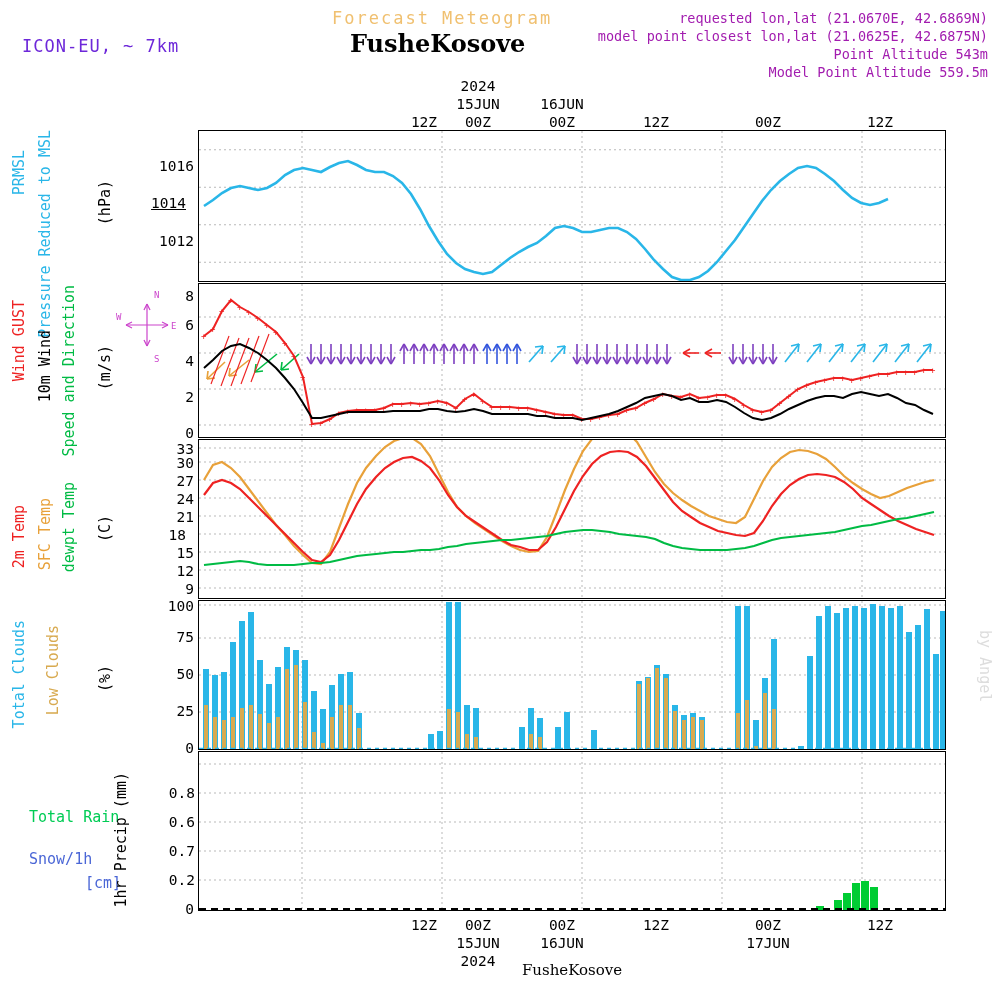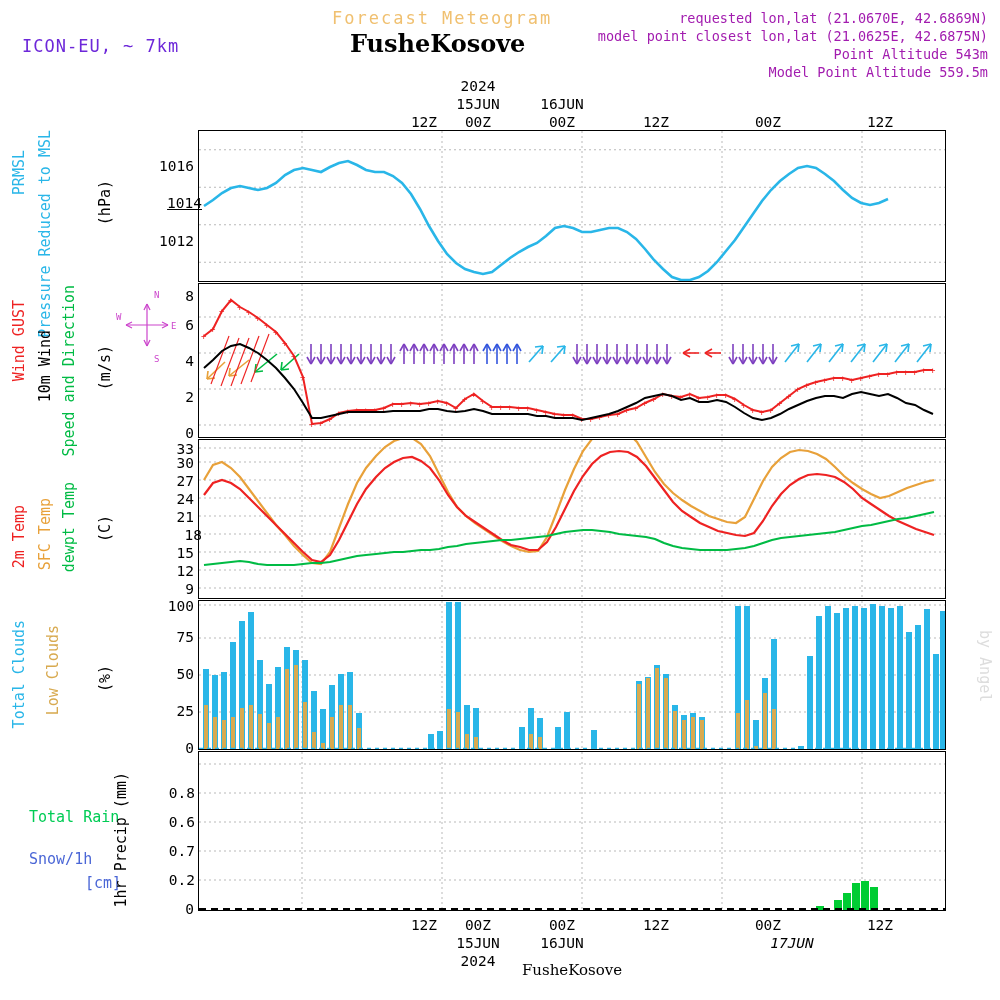--- a/index.html
+++ b/index.html
@@ -72,21 +72,21 @@
       <line x1="663" y1="0" x2="663" y2="150"></line>
       <line x1="0" y1="131.25" x2="746" y2="131.25"></line>
       <line x1="0" y1="93.75" x2="746" y2="93.75"></line>
       <line x1="0" y1="56.25" x2="746" y2="56.25"></line>
       <line x1="0" y1="18.75" x2="746" y2="18.75"></line>
     </g>
     <polyline fill="none" stroke="#29b6e8" stroke-width="2.6" points="5,75 14,69 23,62 32,57 41,55 50,57 59,59 68,57 77,52 86,44 95,39 104,37 113,39 122,41 131,36 140,32 149,30 158,34 167,39 176,41 185,41 194,45 203,52 212,63 221,78 230,95 239,110 248,123 257,132 266,138 275,141 284,143 293,141 302,134 311,127 320,121 329,116 338,112 347,105 356,97 365,95 374,97 383,101 392,101 401,99 410,97 419,97 428,101 437,108 446,118 455,129 464,138 473,146 482,149 491,149 500,146 509,140 518,131 527,120 536,109 545,96 554,83 563,70 572,59 581,50 590,43 599,37 608,35 617,37 626,43 635,50 644,59 653,67 662,72 671,74 680,72 689,68"></polyline>
   </svg>
 </div>
 <div class="ylab" style="left:140px;top:233px;">1012</div>
-<div class="ylab" style="left:148px;top:195px;text-decoration:underline;">1014</div>
+<div class="ylab" style="left:132px;top:195px;text-decoration:underline;">1014</div>
 <div class="ylab" style="left:140px;top:158px;">1016</div>
 <div class="vtext" style="left:10px;top:150px;color:#29b6e8;">PRMSL</div>
 <div class="vtext" style="left:36px;top:130px;color:#29b6e8;">Pressure Reduced to MSL</div>
 <div class="vtext" style="left:96px;top:180px;color:#000;">(hPa)</div>
 
 <div class="panel" id="p2"></div>
 <div class="abs" style="left:199px;top:284px;width:746px;height:153px;overflow:hidden;">
   <svg width="746" height="153" viewBox="0 0 746 153">
     <g stroke="#b9b9b9" stroke-width="1" stroke-dasharray="2,3">
       <line x1="103" y1="0" x2="103" y2="153"></line>
@@ -426,21 +426,21 @@
     <polyline fill="none" stroke="#e8a13a" stroke-width="2.2" points="5,40 14,25 23,22 32,28 41,37 50,49 59,61 68,73 77,85 86,95 95,106 104,115 113,123 122,124 131,112 140,88 149,64 158,43 167,28 177,16 186,7 195,1 204,-2 213,-2 222,4 231,16 240,34 249,52 258,67 267,76 276,83 285,89 294,95 303,101 312,106 321,110 330,112 339,111 348,97 357,74 366,50 375,29 384,11 393,-1 402,-9 411,-12 420,-11 429,-7 438,2 447,17 456,32 465,44 474,53 483,60 492,66 501,71 510,76 519,79 528,82 537,83 546,77 555,59 564,41 573,27 582,18 591,12 600,10 609,11 618,14 627,19 636,27 645,36 654,43 663,49 672,54 681,58 690,56 699,52 708,48 717,45 726,42 735,40"></polyline>
 
     <polyline fill="none" stroke="#ee2222" stroke-width="2.2" points="5,55 14,43 23,40 32,43 41,49 50,58 59,67 68,76 77,85 86,94 95,103 104,112 113,120 122,122 131,115 140,100 149,82 158,64 167,49 177,37 186,28 195,22 204,18 213,17 222,21 231,28 240,40 249,55 258,67 267,76 276,82 285,88 294,94 303,100 312,105 321,107 330,110 339,110 348,102 357,87 366,69 375,51 384,36 393,24 402,16 411,12 420,11 429,12 438,17 447,26 456,38 465,50 474,62 483,71 492,77 501,83 510,87 519,91 528,93 537,95 546,96 555,93 564,81 573,66 582,54 591,45 600,39 609,35 618,34 627,35 636,37 645,42 654,49 663,58 672,64 681,70 690,76 699,81 708,85 717,89 726,92 735,95"></polyline>
 
     <polyline fill="none" stroke="#00bb44" stroke-width="2.2" points="5,125 14,124 23,123 32,122 41,121 50,122 59,124 68,125 77,125 86,125 95,125 104,124 113,123 122,123 131,122 140,120 149,118 158,116 167,115 177,114 186,113 195,112 204,112 213,111 222,110 231,110 240,109 249,107 258,106 267,104 276,103 285,102 294,101 303,100 312,100 321,99 330,98 339,97 348,96 357,94 366,92 375,91 384,90 393,90 402,91 411,92 420,94 429,95 438,96 447,97 456,99 465,103 474,106 483,108 492,109 501,110 510,110 519,110 528,110 537,109 546,108 555,106 564,103 573,100 582,98 591,97 600,96 609,95 618,94 627,93 636,92 645,90 654,88 663,86 672,85 681,83 690,81 699,79 708,78 717,76 726,74 735,72"></polyline>
   </svg>
 </div>
 <div class="ylab" style="left:140px;top:581px;">9</div>
 <div class="ylab" style="left:140px;top:563px;">12</div>
 <div class="ylab" style="left:140px;top:545px;">15</div>
-<div class="ylab" style="left:148px;top:527px;">18</div>
+<div class="ylab" style="left:132px;top:527px;">18</div>
 <div class="ylab" style="left:140px;top:509px;">21</div>
 <div class="ylab" style="left:140px;top:491px;">24</div>
 <div class="ylab" style="left:140px;top:473px;">27</div>
 <div class="ylab" style="left:140px;top:455px;">30</div>
 <div class="ylab" style="left:140px;top:441px;">33</div>
 <div class="vtext" style="left:10px;top:505px;color:#ee2222;">2m Temp</div>
 <div class="vtext" style="left:36px;top:498px;color:#e8a13a;">SFC Temp</div>
 <div class="vtext" style="left:60px;top:482px;color:#00bb44;">dewpt Temp</div>
 <div class="vtext" style="left:96px;top:515px;color:#000;">(C)</div>
 
@@ -613,18 +613,18 @@
   <div class="tlab" style="left:250px;top:40px;width:60px;">2024</div>
 
   <div class="tlab" style="left:196px;top:4px;width:60px;">12Z</div>
 
   <div class="tlab" style="left:334px;top:4px;width:60px;">00Z</div>
   <div class="tlab" style="left:334px;top:22px;width:60px;">16JUN</div>
 
   <div class="tlab" style="left:428px;top:4px;width:60px;">12Z</div>
 
   <div class="tlab" style="left:540px;top:4px;width:60px;">00Z</div>
-  <div class="tlab" style="left:564px;top:22px;width:60px;font-style:italic;">17JUN</div>
+  <div class="tlab" style="left:540px;top:22px;width:60px;">17JUN</div>
 
   <div class="tlab" style="left:652px;top:4px;width:60px;">12Z</div>
 
   <div style="left:224px;top:48px;width:300px;text-align:center;font-size:15px;font-family:'DejaVu Serif',serif;color:#000;">FusheKosove</div>
 </div>
 
 </body></html>

